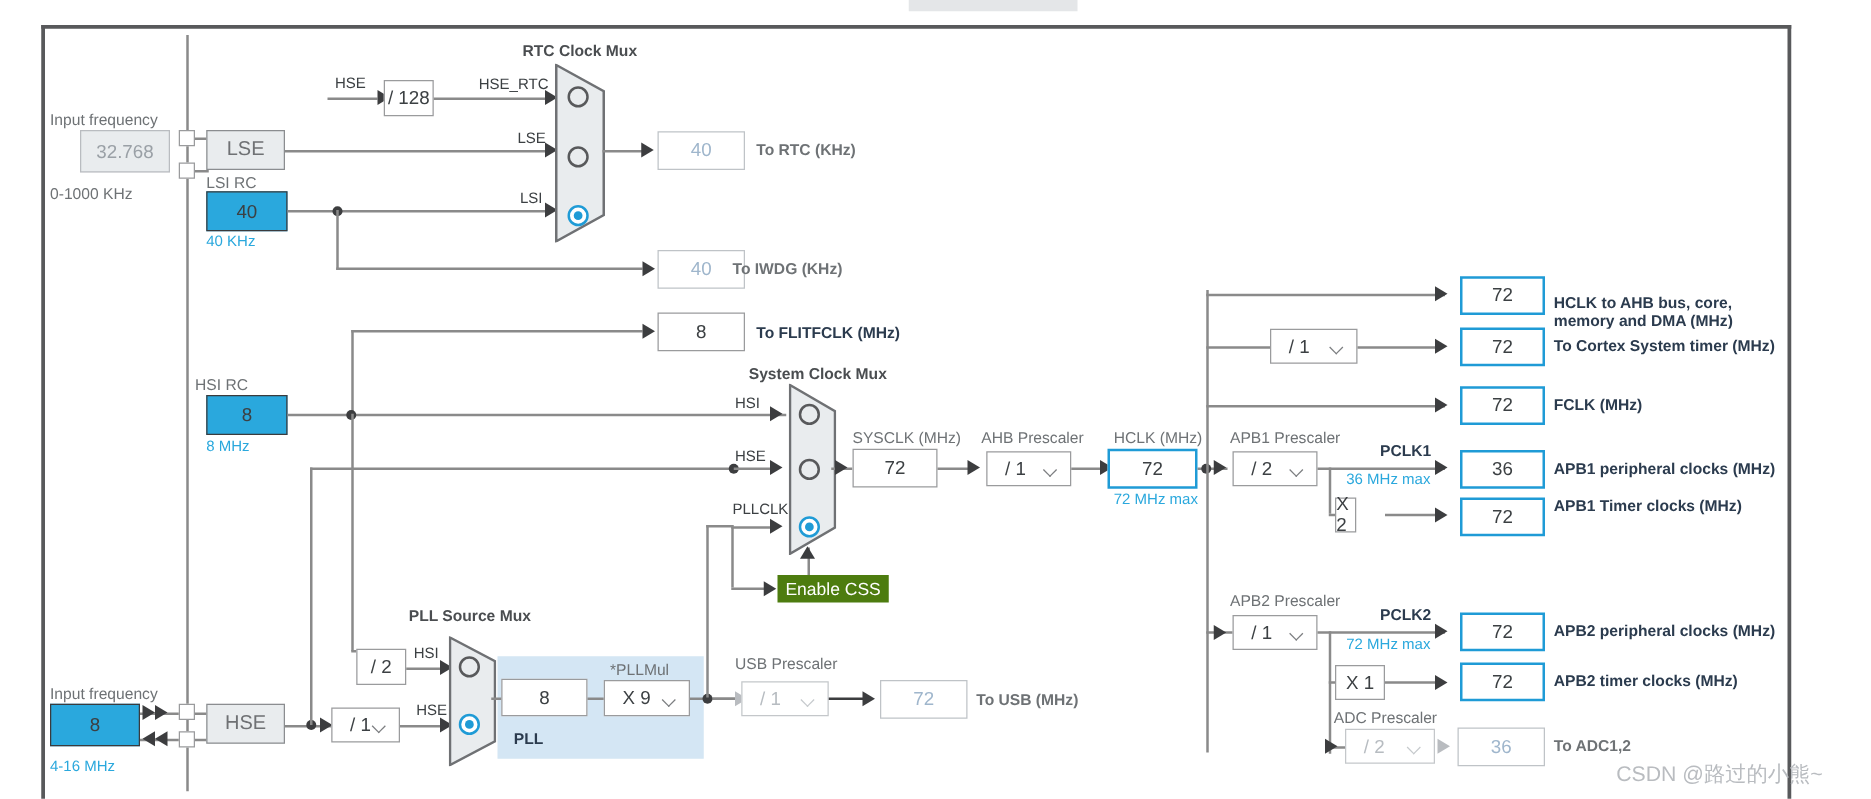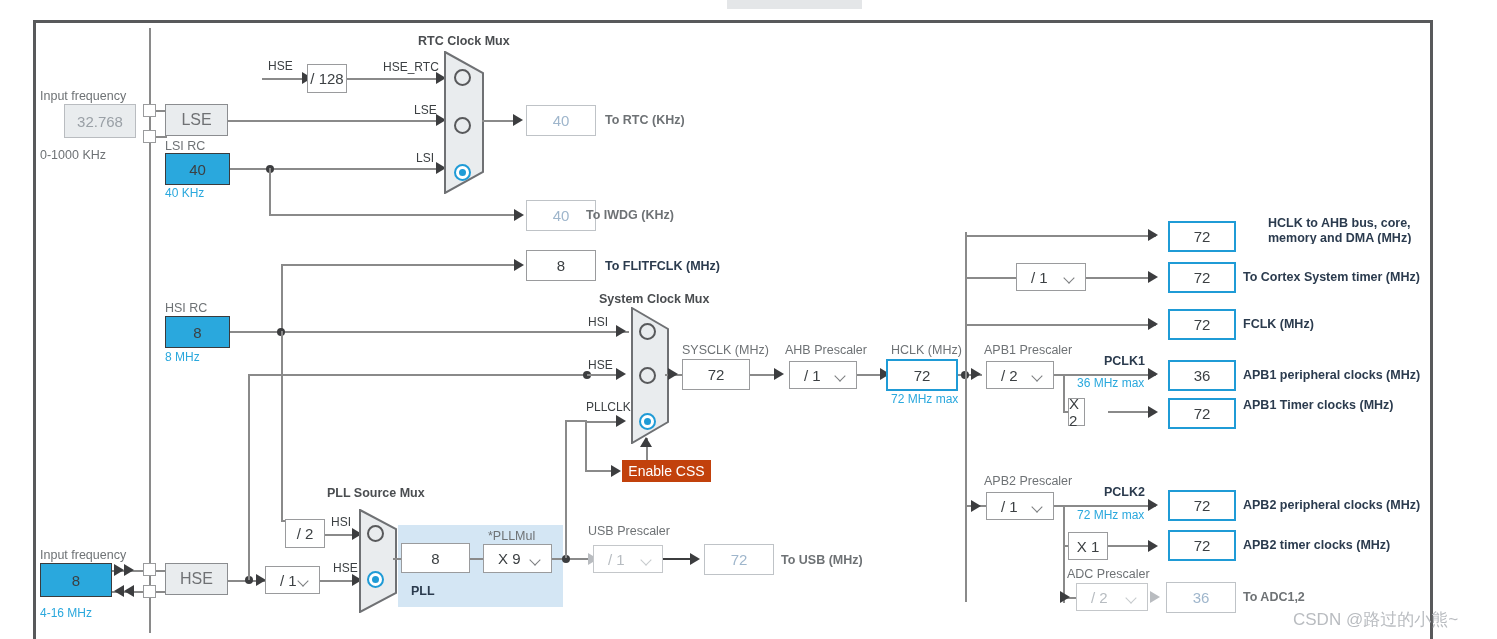--- a/index.html
+++ b/index.html
@@ -48,21 +48,21 @@
   .radio.on:after{content:"";position:absolute;left:3px;top:3px;width:7px;height:7px;border-radius:50%;background:#1f9bd6;}
 
   .arrow{position:absolute;width:0;height:0;border-top:6px solid transparent;border-bottom:6px solid transparent;border-left:10px solid #3c3d3f;}
   .arrow.dim{border-left-color:#b9bcc0;}
   .arrow.left{border-left:none;border-right:10px solid #3c3d3f;}
 
   .dot{position:absolute;width:8px;height:8px;border-radius:50%;background:#3c3d3f;}
 
   .pllzone{position:absolute;background:#d4e6f4;}
 
-  .cssbtn{position:absolute;background:#c2410c;color:#fff;font-size:14px;
+  .cssbtn{position:absolute;background:#4d7c0f;color:#fff;font-size:14px;
           display:flex;align-items:center;justify-content:center;}
 
   .pin{position:absolute;width:13px;height:13px;border:1.6px solid #9a9b9d;background:#fff;box-sizing:border-box;}
 
   .wm{position:absolute;font-size:17px;color:#b9bcc0;white-space:nowrap;}
 </style>
 </head>
 <body>
 
 <div id="root">
@@ -128,21 +128,21 @@
   <div class="vbox greyd" style="left:526px;top:200px;width:70px;height:31px;">40</div>
   <div class="outlabel dim" style="left:586px;top:208px;">To IWDG (KHz)</div>
 
   <div class="vbox grey" style="left:526px;top:250px;width:70px;height:31px;">8</div>
   <div class="outlabel" style="left:605px;top:259px;">To FLITFCLK (MHz)</div>
 
   <div class="hline" style="left:281px;top:264px;width:233px;"></div>
   <div class="vline" style="left:281px;top:264px;height:68px;"></div>
   <div class="arrow" style="left:514px;top:259px;"></div>
 
-  <div class="lbl" style="left:165px;top:301px;">HSI RC</div>
+  <div class="lbl" style="left:156px;top:301px;">HSI RC</div>
   <div class="vbox cyan" style="left:165px;top:316px;width:65px;height:32px;">8</div>
   <div class="lbl blue" style="left:165px;top:350px;">8 MHz</div>
 
   <div class="hline" style="left:230px;top:331px;width:399px;"></div>
   <div class="dot" style="left:277px;top:328px;"></div>
   <div class="arrow" style="left:616px;top:325px;"></div>
   <div class="lbl sig" style="left:588px;top:315px;">HSI</div>
 
   <div class="vline" style="left:281px;top:331px;height:190px;"></div>
   <div class="hline" style="left:281px;top:520px;width:15px;"></div>
@@ -253,21 +253,21 @@
 
   <div class="hline" style="left:958px;top:374px;width:24px;"></div>
   <div class="dot" style="left:961px;top:371px;"></div>
   <div class="arrow" style="left:971px;top:368px;"></div>
 
   <div class="vline" style="left:965px;top:232px;height:370px;"></div>
 
   <div class="hline" style="left:965px;top:235px;width:191px;"></div>
   <div class="arrow" style="left:1148px;top:229px;"></div>
   <div class="vbox blue" style="left:1168px;top:221px;width:68px;height:31px;">72</div>
-  <div class="outlabel" style="left:1243px;top:216px;width:200px;overflow:hidden;height:28px;margin-left:25px;"><span>HCLK to AHB bus, core,</span><br><span>memory and DMA (MHz)</span></div>
+  <div class="outlabel" style="left:1243px;top:235px;width:200px;overflow:hidden;height:28px;"><span>HCLK to AHB bus, core,</span><br><span>memory and DMA (MHz)</span></div>
 
   <div class="hline" style="left:965px;top:277px;width:52px;"></div>
   <div class="sel" style="left:1016px;top:263px;width:70px;height:28px;">
     <span>/ 1</span>
     <span class="cv"></span>
   </div>
   <div class="hline" style="left:1086px;top:277px;width:64px;"></div>
   <div class="arrow" style="left:1148px;top:271px;"></div>
   <div class="vbox blue" style="left:1168px;top:262px;width:68px;height:31px;">72</div>
   <div class="outlabel" style="left:1243px;top:270px;">To Cortex System timer (MHz)</div>

